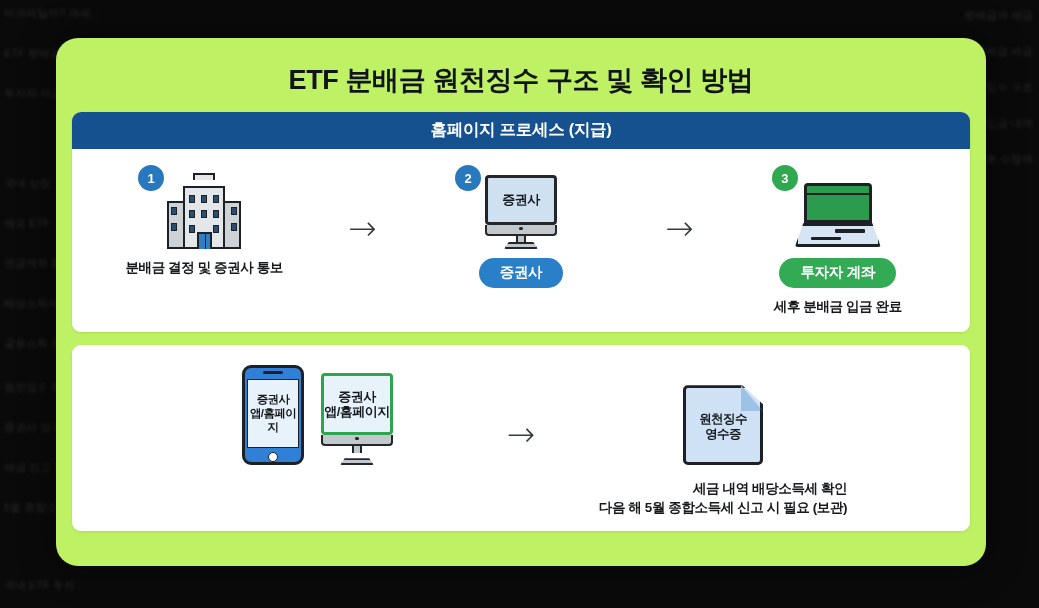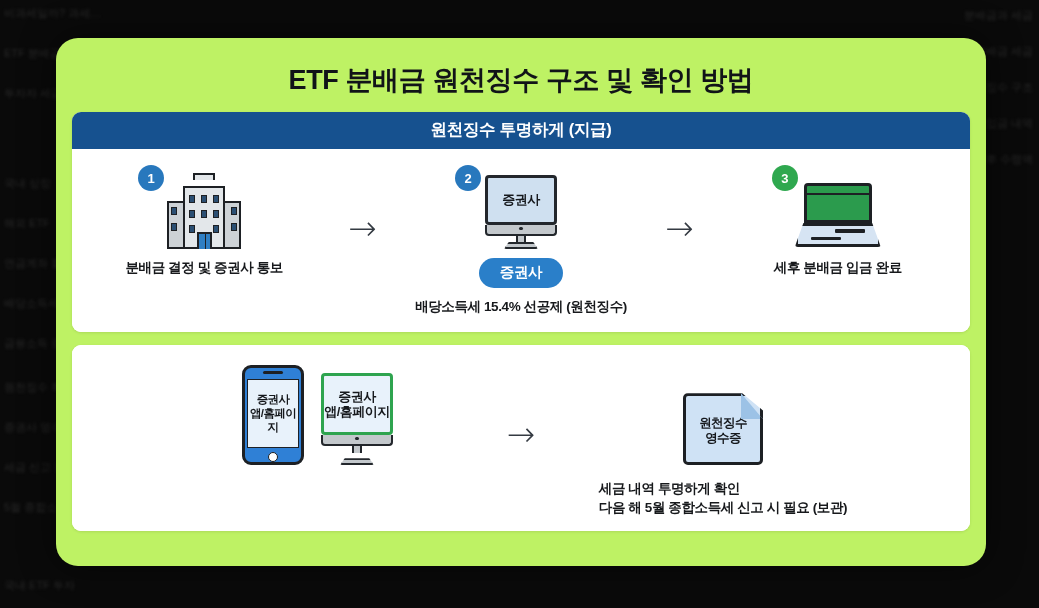--- a/index.html
+++ b/index.html
@@ -131,21 +131,21 @@
     padding: 5px 21px 6px 21px;
     letter-spacing: -0.3px;
     white-space: nowrap;
   }
   .pill-blue1 { background: #3a8ad0; }
   .pill-blue2 { background: #2a7fc9; }
   .pill-green { background: #33ab55; }
 
   .caption {
     margin-top: 9px;
-    text-align: left;
+    text-align: right;
     font-size: 13.5px;
     font-weight: bold;
     color: #17191c;
     line-height: 1.42;
     letter-spacing: -0.4px;
   }
 
   
   .arrow {
     color: #343a42;
@@ -265,21 +265,21 @@
     position: absolute; top: 6px; left: 50%; margin-left: -10px;
     width: 20px; height: 3px; background: #1d2024; border-radius: 2px;
   }
   .phn .home {
     position: absolute; bottom: 3px; left: 50%; margin-left: -5px;
     width: 10px; height: 10px; border-radius: 50%;
     background: #ffffff; border: 1.8px solid #1d2024;
   }
 
   
-  .doc { position: relative; width: 80px; height: 72px; }
+  .doc { position: relative; width: 80px; height: 80px; }
   .doc .sheet {
     position: absolute; inset: 0;
     background: #cfe2f5; border: 3px solid #1d2024; border-radius: 5px;
     clip-path: polygon(0 0, 74% 0, 100% 24%, 100% 100%, 0 100%);
     display: flex; align-items: center; justify-content: center;
   }
   .doc .doc-text {
     font-size: 12.5px; font-weight: bold; color: #15181c;
     text-align: center; line-height: 1.25; letter-spacing: -0.6px;
     margin-top: 4px;
@@ -332,21 +332,21 @@
   <div class="bd-line bd-right" style="top:80px">원천징수 구조</div>
   <div class="bd-line bd-right" style="top:116px">계좌 입금 내역</div>
   <div class="bd-line bd-right" style="top:152px">세후 수령액</div>
 </div>
 
 <div class="card">
 
   <div class="page-title">ETF 분배금 원천징수 구조 및 확인 방법</div>
 
   <div class="section" id="section-process">
-    <div class="section-header">원천징수 투명하게 (지급)</div>
+    <div class="section-header">홈페이지 프로세스 (지급)</div>
     <div class="section-body">
 
       <div class="node node-process">
         <div class="icon-wrap">
           <div class="badge badge-blue">1</div>
           <div class="bld">
             <div class="wing wl"></div>
             <div class="wing wr"></div>
             <div class="tower"></div>
             <div class="roof"></div>
@@ -379,36 +379,36 @@
             <div class="screen">
               <div class="screen-text">증권사</div>
             </div>
             <div class="chin"></div>
             <div class="neck"></div>
             <div class="base"></div>
           </div>
         </div>
         <div class="pill pill-blue2">증권사</div>
         <div class="caption">
-          <div>배당소득세 15.4% 선공제 (원천징수)</div>
         </div>
       </div>
 
       <div class="arrow">→</div>
 
       <div class="node node-process">
         <div class="icon-wrap">
           <div class="badge badge-green">3</div>
           <div class="lap">
             <div class="lid"></div>
             <div class="deck"></div>
             <div class="key1"></div>
             <div class="key2"></div>
           </div>
         </div>
+        <div class="pill pill-green">투자자 계좌</div>
         <div class="caption">
           <div>세후 분배금 입금 완료</div>
         </div>
       </div>
 
     </div>
   </div>
 
   <div class="section" id="section-receipt">
     <div class="section-body">
@@ -449,21 +449,21 @@
             <div class="sheet">
               <div class="doc-text">
                 <div>원천징수</div>
                 <div>영수증</div>
               </div>
             </div>
             <div class="fold"></div>
           </div>
         </div>
         <div class="caption caption-bottom">
-          <div>세금 내역 투명하게 확인</div>
+          <div>세금 내역 배당소득세 확인</div>
           <div>다음 해 5월 종합소득세 신고 시 필요 (보관)</div>
         </div>
       </div>
 
     </div>
   </div>
 
 </div>
 
 </body></html>

